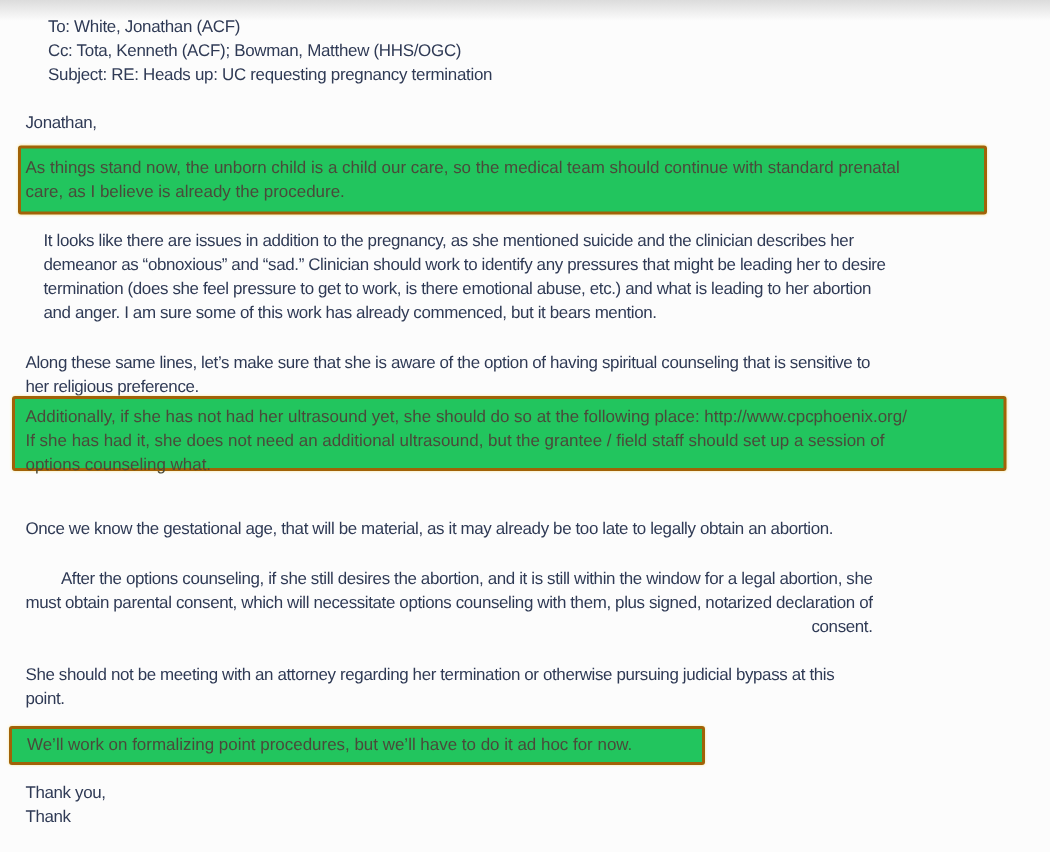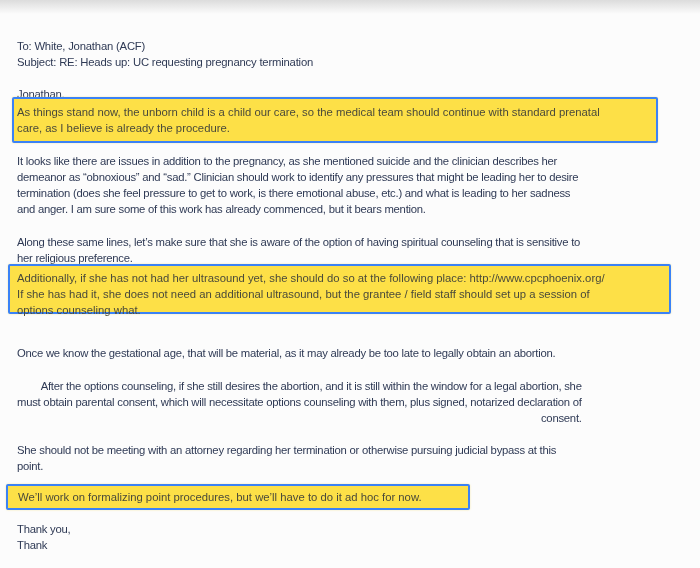--- a/index.html
+++ b/index.html
@@ -22,71 +22,71 @@
       width: 700px; height: 14px;
       background: linear-gradient(to bottom, #dcdcdc, rgba(252,252,252,0));
     }
     .email {
       position: absolute;
       left: 0; top: 0;
       width: 700px;
       padding: 10px 0 0 0;
     }
     .header-block {
-      padding-left: 17px;
+      padding-left: 32px;
       letter-spacing: -0.2px;
-      margin-top: 28px;
     }
     .header-line {
       height: 16px;
       white-space: nowrap;
     }
     .para {
       padding-left: 17px;
       padding-right: 16px;
       letter-spacing: -0.25px;
     }
     .para .line {
       height: 16px;
       white-space: nowrap;
     }
     .hl {
-      background: #fde047;
-      border: 2px solid #3b82f6;
+      background: #22c55e;
+      border: 2px solid #a16207;
       border-radius: 2px;
       box-shadow: 0 0 2px rgba(247,224,122,0.7);
       color: #4a4a3a;
     }
     .hl .line { white-space: nowrap; }
   </style>
 </head>
 <body>
 
 <div class="top-shade"></div>
 
 <div class="email">
 
   <div class="header-block">
     <div class="header-line">To: White, Jonathan (ACF)</div>
+    <div class="header-line">Cc: Tota, Kenneth (ACF); Bowman, Matthew (HHS/OGC)</div>
     <div class="header-line">Subject: RE: Heads up: UC requesting pregnancy termination</div>
   </div>
 
   <div class="para" style="margin-top:16px;">
     <div class="line">Jonathan,</div>
   </div>
 
   <div class="hl" style="position:absolute; left:12px; top:97px; width:646px; height:46px; padding:5px 0 0 3px;">
     <div class="line">As things stand now, the unborn child is a child our care, so the medical team should continue with standard prenatal</div>
     <div class="line">care, as I believe is already the procedure.</div>
   </div>
 
-  <div class="para" style="position:absolute; left:0; top:153px;">
+  <div class="para" style="position:absolute; left:12px; top:153px;">
     <div class="line">It looks like there are issues in addition to the pregnancy, as she mentioned suicide and the clinician describes her</div>
     <div class="line">demeanor as “obnoxious” and “sad.” Clinician should work to identify any pressures that might be leading her to desire</div>
-    <div class="line">termination (does she feel pressure to get to work, is there emotional abuse, etc.) and what is leading to her sadness</div>
+    <div class="line">termination (does she feel pressure to get to work, is there emotional abuse, etc.) and what is leading to her abortion</div>
     <div class="line">and anger. I am sure some of this work has already commenced, but it bears mention.</div>
   </div>
 
   <div class="para" style="position:absolute; left:0; top:234px;">
     <div class="line">Along these same lines, let’s make sure that she is aware of the option of having spiritual counseling that is sensitive to</div>
     <div class="line">her religious preference.</div>
   </div>
 
   <div class="hl" style="position:absolute; left:8px; top:264px; width:663px; height:50px; padding:4px 0 0 7px;">
     <div class="line">Additionally, if she has not had her ultrasound yet, she should do so at the following place: http://www.cpcphoenix.org/</div>

